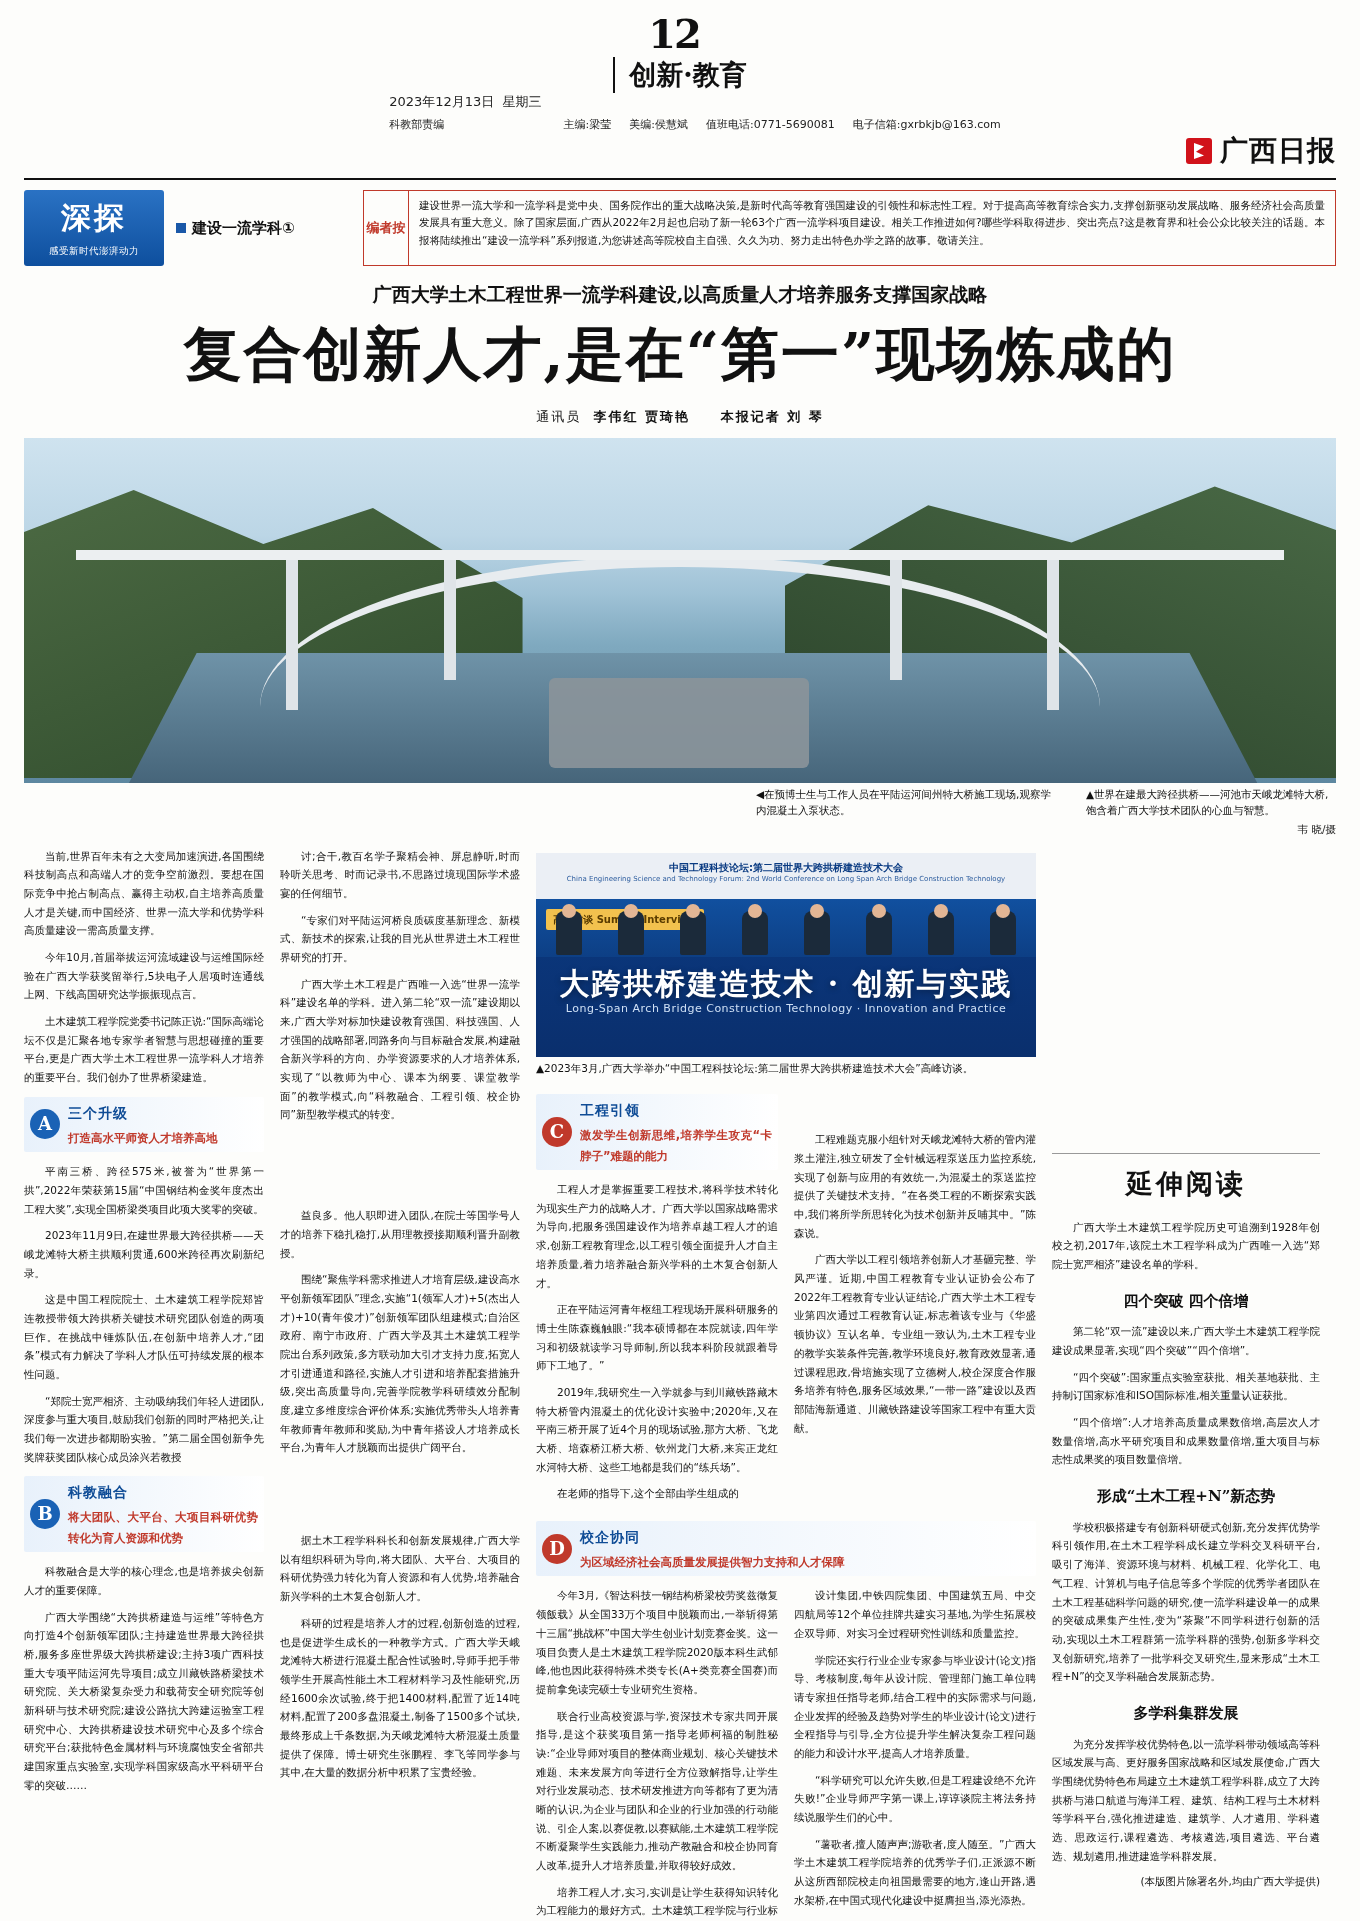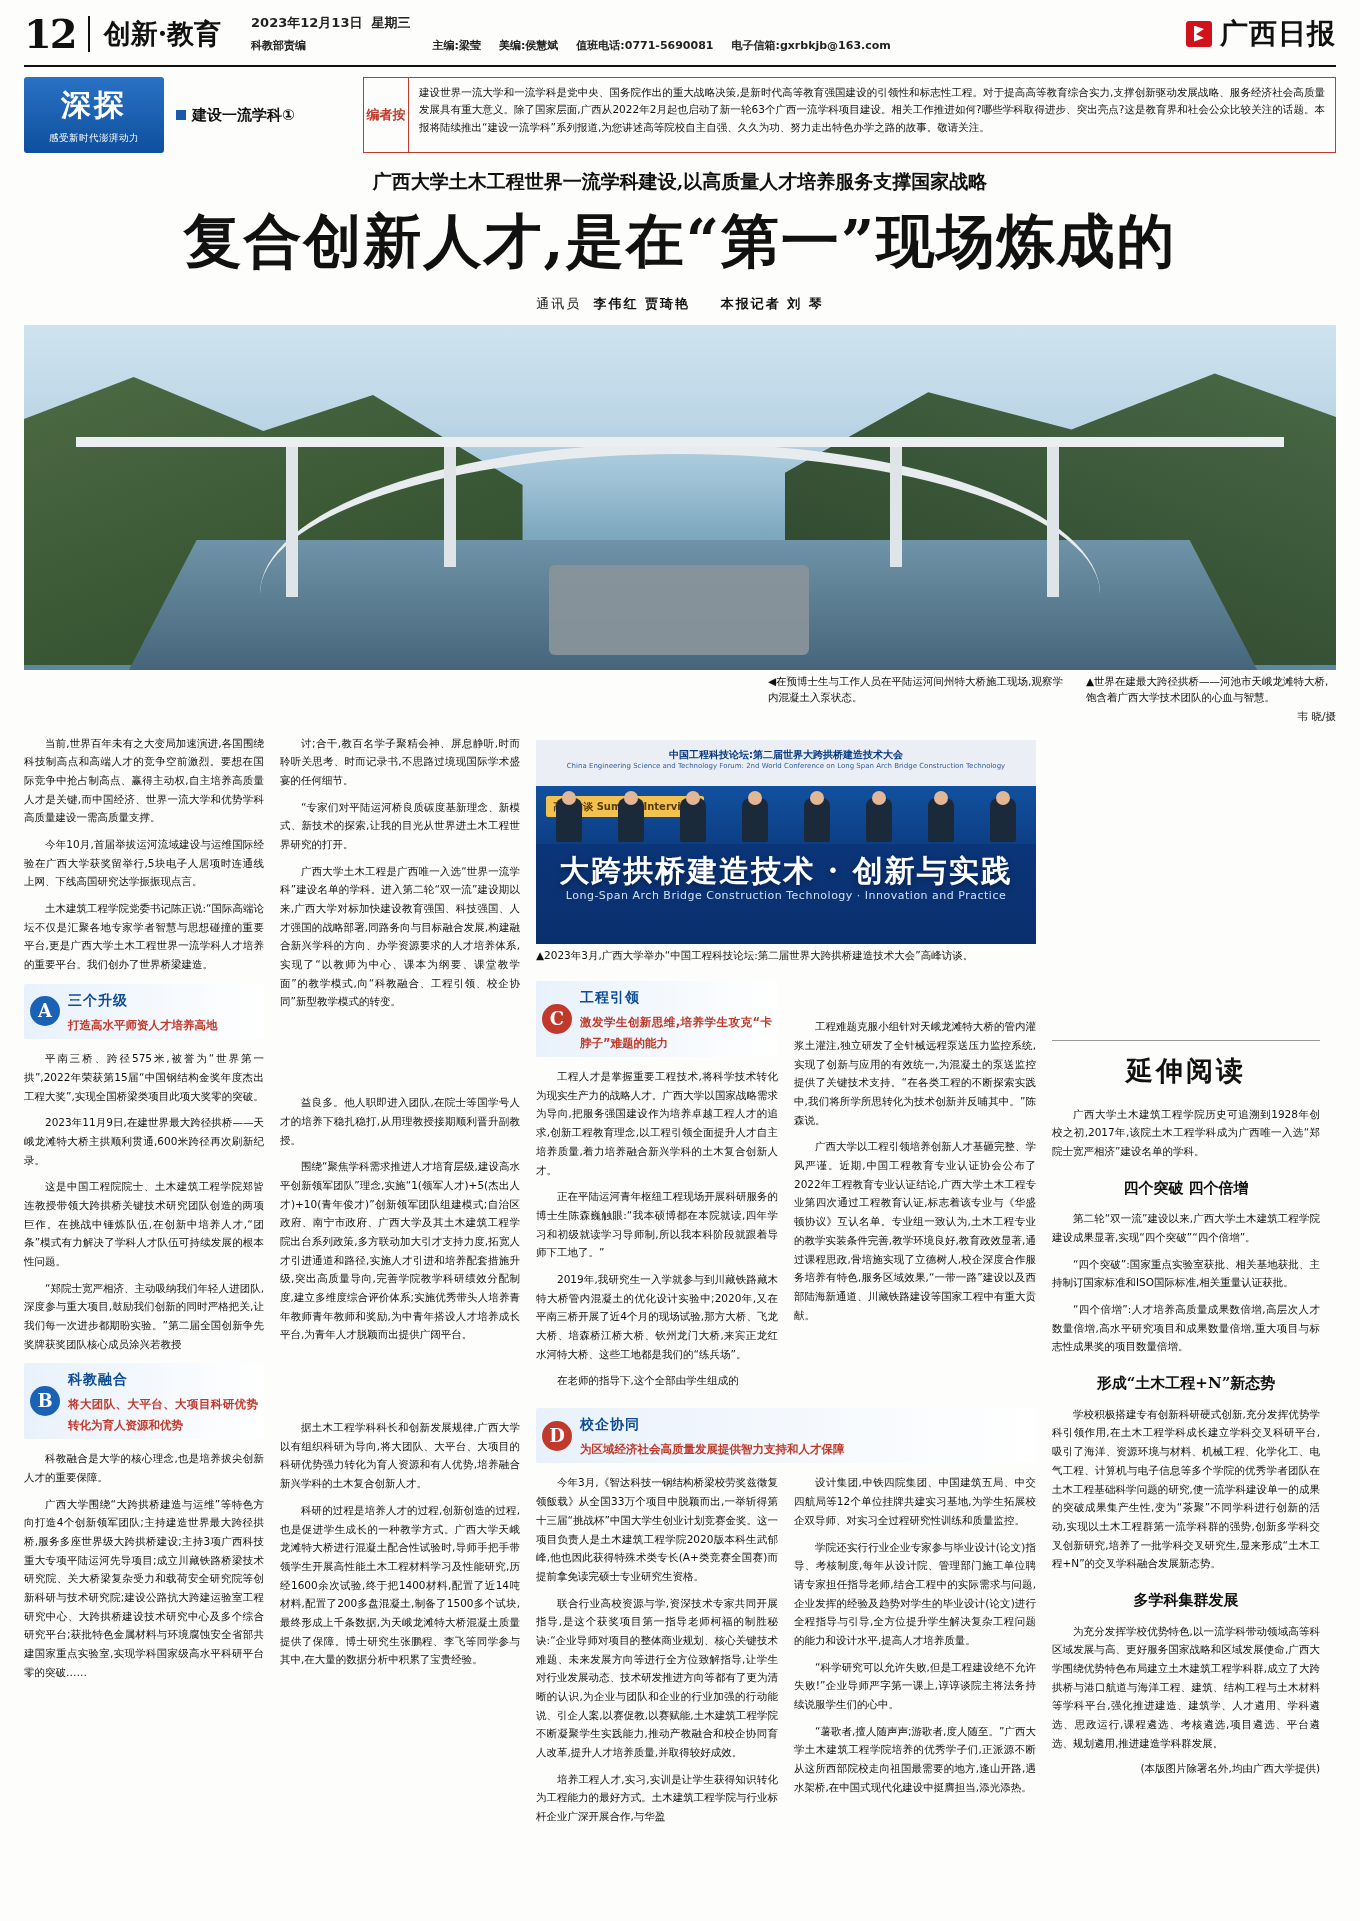--- a/index.html
+++ b/index.html
@@ -4,24 +4,24 @@
 <style>
   html,body{margin:0;padding:0;}
   body{
     width:1360px;height:1921px;background:#fdfdfb;
     font-family:"DejaVu Sans","Liberation Sans",sans-serif;
     color:#111;overflow:hidden;position:relative;
   }
   .page{position:relative;width:1360px;height:1921px;box-sizing:border-box;padding:0 24px;}
 
   
-  .masthead{display:flex;align-items:center;border-bottom:2px solid #111;padding:10px 0 8px 0;}
+  .masthead{display:flex;align-items:center;border-bottom:2px solid #111;padding:10px 0 8px 0;flex-direction:column;}
   .pagenum{font-size:40px;font-weight:bold;font-family:"DejaVu Serif","Liberation Serif",serif;letter-spacing:-2px;padding-right:12px;}
   .sec-title{font-size:27px;font-weight:bold;font-family:"DejaVu Serif","Liberation Serif",serif;border-left:2px solid #111;padding-left:14px;white-space:nowrap;}
-  .mast-meta{display:flex;align-items:flex-end;gap:22px;margin-left:30px;font-size:11.5px;color:#222;font-weight:bold;}
+  .mast-meta{display:flex;align-items:flex-end;gap:22px;margin-left:30px;font-size:11.5px;color:#222;}
   .mast-meta .date{font-size:13px;}
   .mast-meta .line2{display:flex;gap:18px;font-size:11px;}
   .mast-right{margin-left:auto;display:flex;align-items:center;gap:8px;}
   .logo-mark{width:26px;height:26px;background:#d1121a;border-radius:3px;position:relative;}
   .logo-mark:after{content:"";position:absolute;left:8px;top:5px;width:10px;height:16px;background:#fff;
      clip-path:polygon(0 0,100% 22%,20% 55%,100% 78%,0 100%);}
   .logo-text{font-size:28px;font-weight:bold;font-family:"DejaVu Serif","Liberation Serif",serif;letter-spacing:1px;}
 
   
   .banner{display:flex;gap:12px;margin-top:10px;align-items:stretch;}
@@ -54,21 +54,21 @@
   .river{position:absolute;left:8%;right:6%;bottom:0;height:130px;background:linear-gradient(180deg,#6f93a8,#46657a);
       clip-path:polygon(6% 0,94% 0,100% 100%,0 100%);}
   .arch{position:absolute;left:18%;right:18%;top:118px;height:140px;
       border-top:11px solid #e8ecef;border-radius:50% 50% 0 0 /100% 100% 0 0;}
   .deck{position:absolute;left:4%;right:4%;top:112px;height:10px;background:#eceff1;}
   .pylon{position:absolute;width:12px;background:#dfe4e8;}
   .truck{position:absolute;left:40%;top:240px;width:260px;height:90px;background:#8a949a;border-radius:6px;opacity:.92;}
   .hero-credit{text-align:right;font-size:10.5px;margin-top:4px;color:#222;}
 
   .cap-line{font-size:10.5px;line-height:1.5;color:#111;}
-  .cap-row{display:flex;gap:18px;justify-content:flex-end;margin-top:4px;}
+  .cap-row{display:flex;gap:30px;justify-content:flex-end;margin-top:4px;}
 
   
   .cols{display:flex;gap:16px;margin-top:10px;}
   .col{font-size:10.5px;line-height:1.78;text-align:justify;}
   .c1{width:240px;}
   .c2{width:240px;}
   .c3{width:500px;}
   .c4{width:268px;}
   .col p{margin:0 0 8px 0;text-indent:2em;}
 

